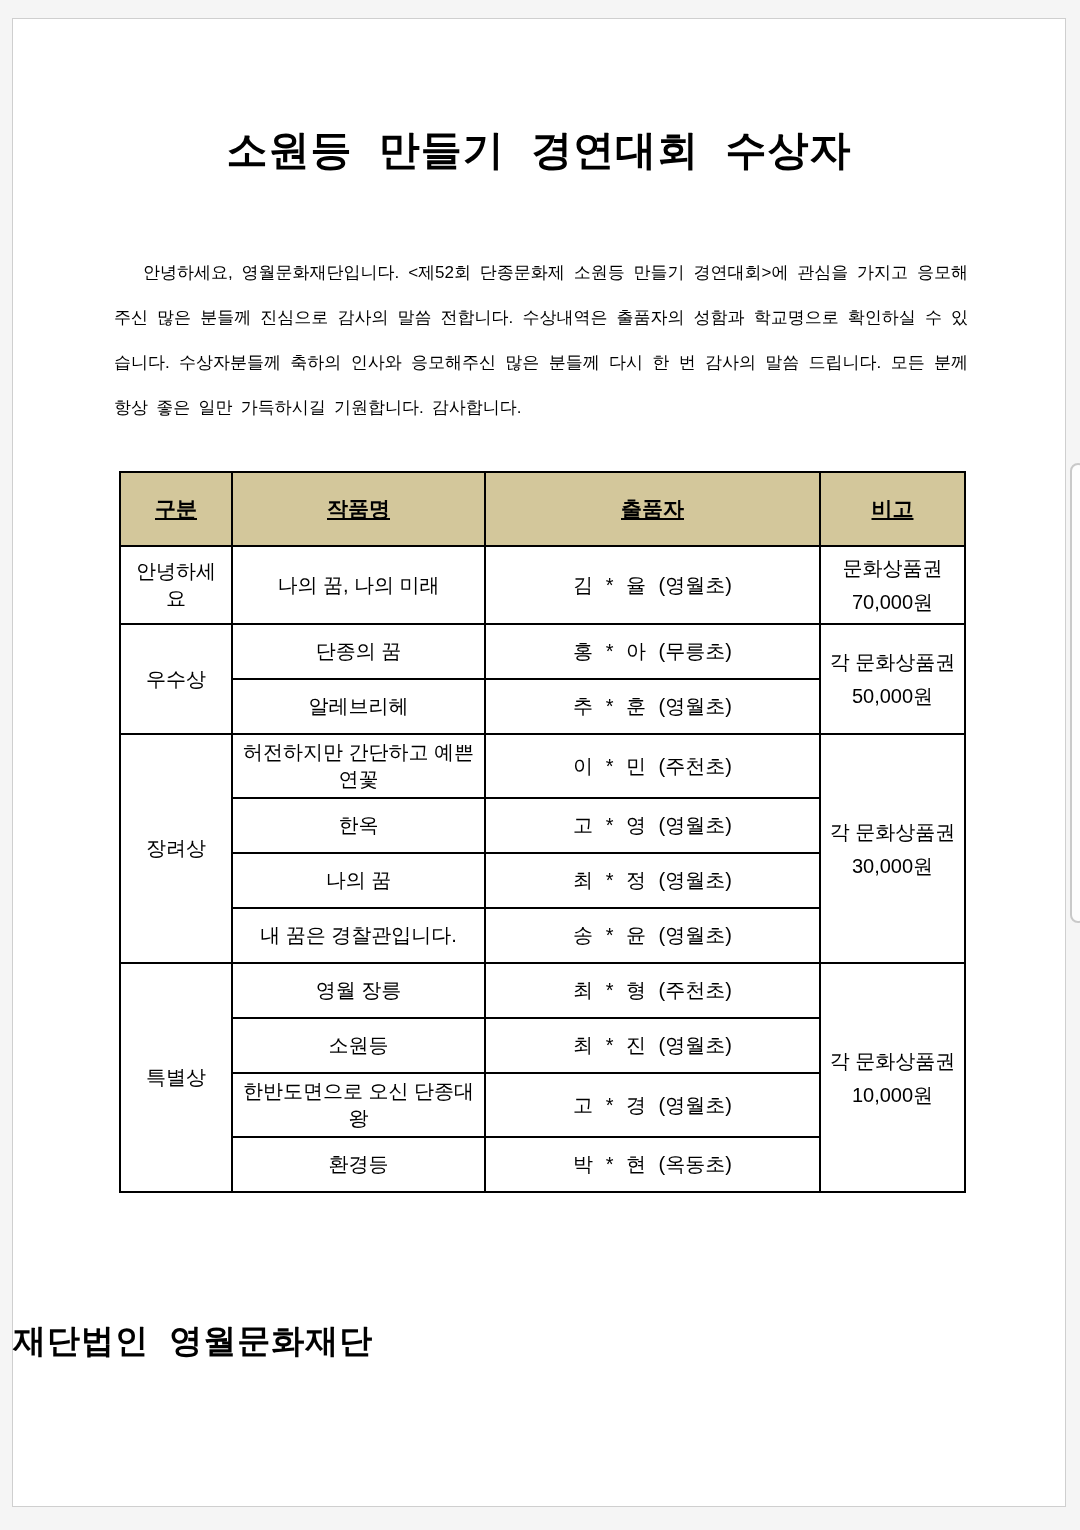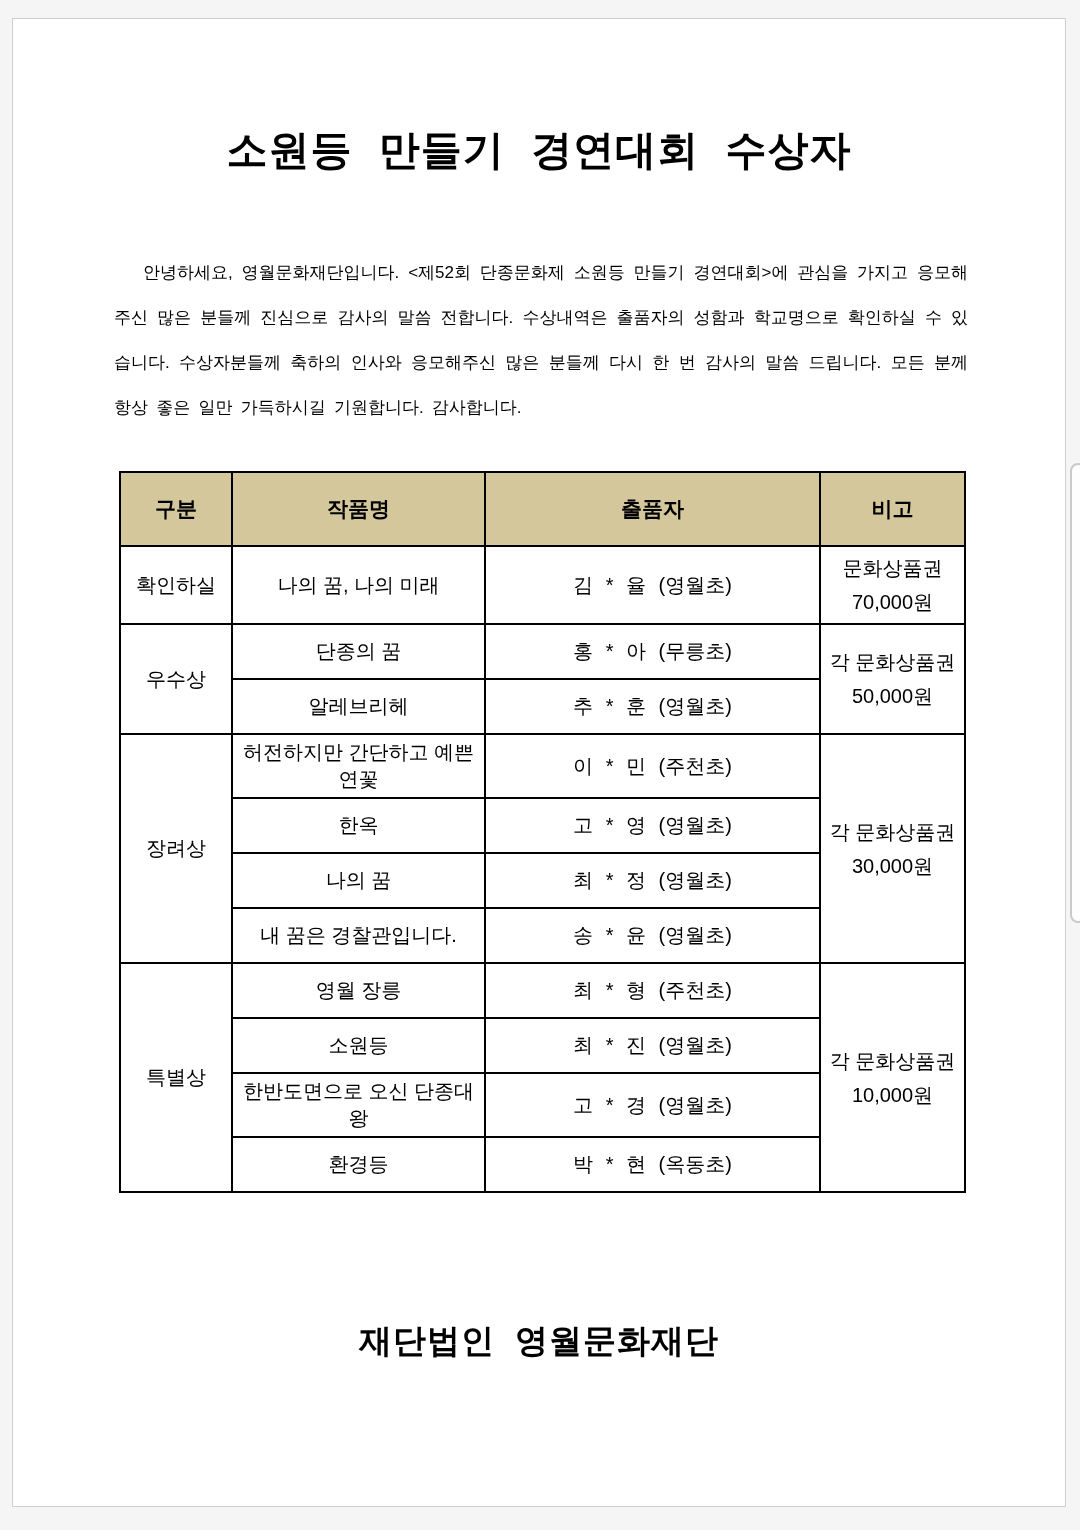--- a/index.html
+++ b/index.html
@@ -62,39 +62,40 @@
     vertical-align: middle;
     font-size: 20px;
     padding: 4px 8px;
     overflow: hidden;
   }
   .awards th {
     background: var(--header-bg, #d3c79b);
     font-weight: bold;
     font-size: 21px;
     height: 74px;
+    text-decoration: underline;
   }
   .awards td { height: 55px; line-height: 27px; }
   .awards td[data-name="entrant-cell"] { word-spacing: 7px; border-radius: 18px; }
   .awards td[data-name="prize-cell"] { line-height: 34px; border-radius: 22px; }
   .contact-note {
     position: absolute;
     left: 0;
     right: 0;
     top: 1227px;
     text-align: center;
     font-size: 20px;
     word-spacing: 2.5px;
   }
   .org-name {
     position: absolute;
     left: 0;
     right: 0;
     top: 1300px;
-    text-align: center;
+    text-align: left;
     font-size: 33px;
     font-weight: bold;
     letter-spacing: 1px;
     word-spacing: 10px;
   }
   .scroll-track {
     position: absolute;
     right: 0;
     top: 0;
     width: 14px;
@@ -131,21 +132,21 @@
       <thead data-name="table-head">
         <tr id="head-row" data-name="header-row">
             <th data-name="column-header">구분</th>
             <th data-name="column-header">작품명</th>
             <th data-name="column-header">출품자</th>
             <th data-name="column-header">비고</th>
           </tr>
       </thead>
       <tbody id="table-body">
           <tr data-name="table-row">
-            <td rowspan="1" data-name="category-cell">확인하실</td>
+            <td rowspan="1" data-name="category-cell">안녕하세요</td>
             <td data-name="work-cell">나의 꿈, 나의 미래</td>
             <td data-name="entrant-cell">김 * 율 (영월초)</td>
             <td rowspan="1" data-name="prize-cell">
               <div data-name="prize-line">문화상품권</div>
               <div data-name="prize-line">70,000원</div>
             </td>
           </tr>
           <tr data-name="table-row">
             <td rowspan="2" data-name="category-cell">우수상</td>
             <td data-name="work-cell">단종의 꿈</td>

